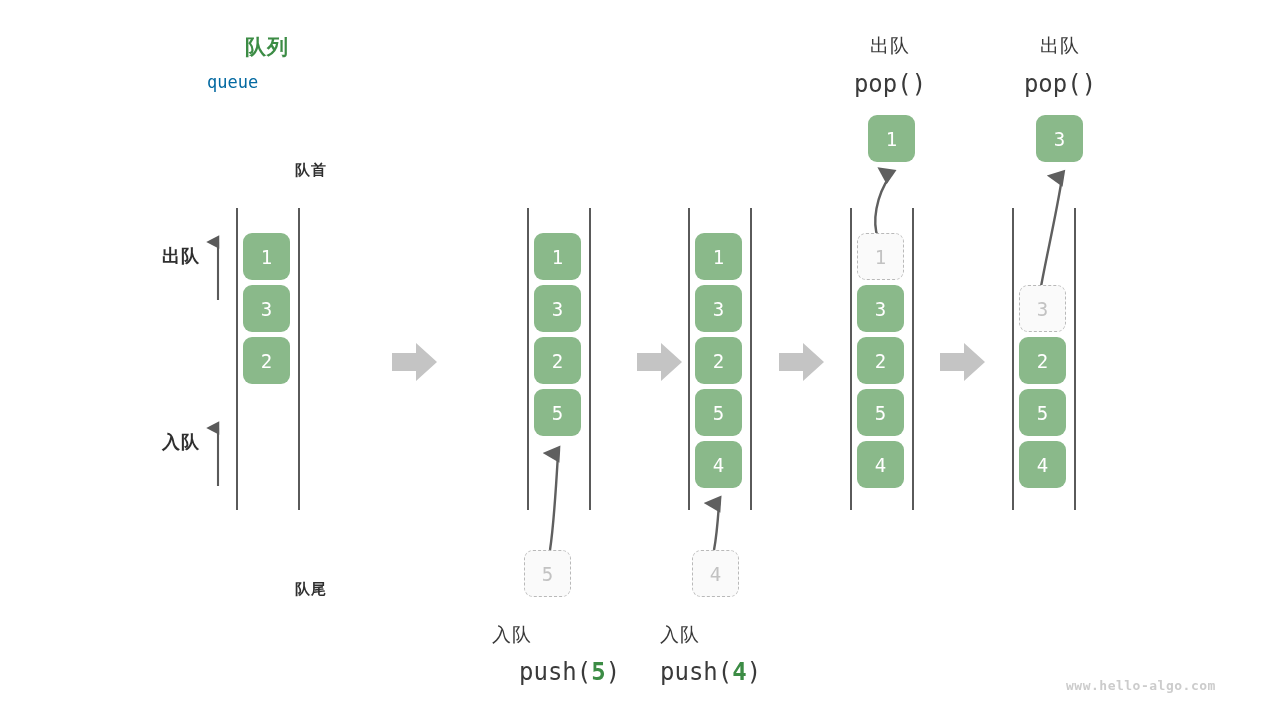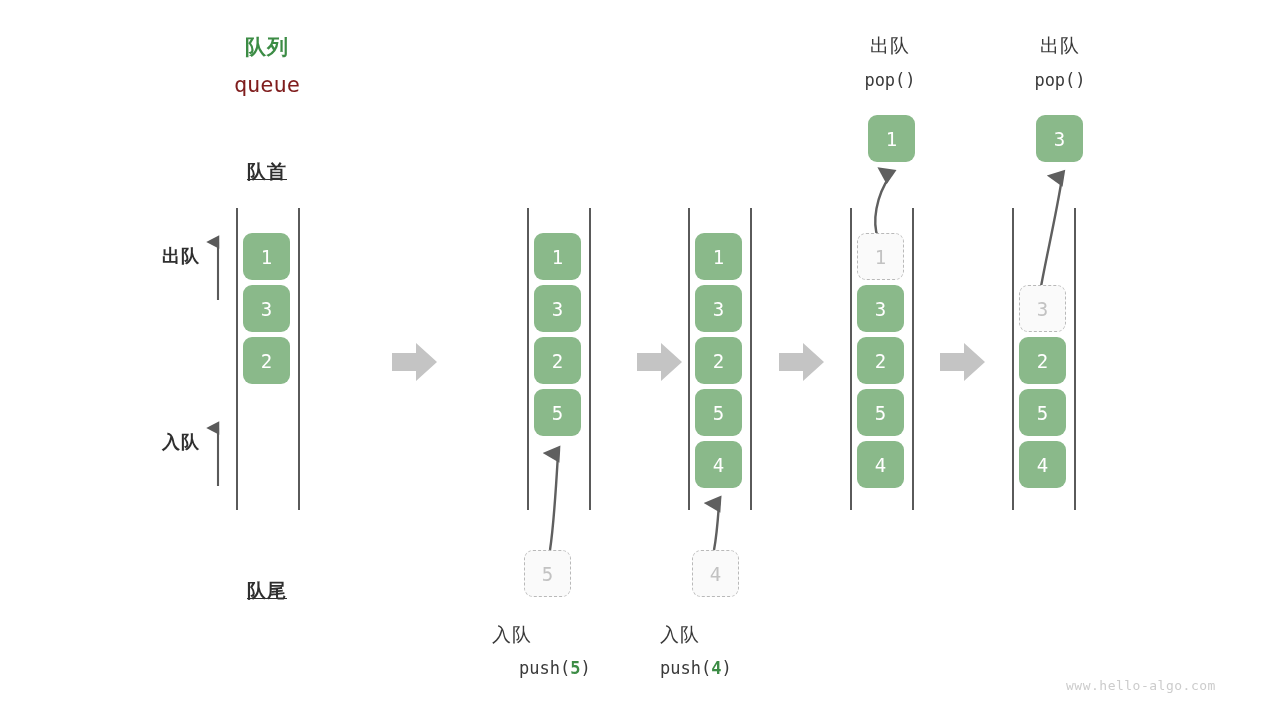--- a/index.html
+++ b/index.html
@@ -27,44 +27,43 @@
   .title-cn {
     font-size: 21px;
     font-weight: bold;
     color: #3c8c45;
     text-align: center;
     letter-spacing: 1px;
     line-height: 1;
   }
   .title-mono {
     font-family: "DejaVu Sans Mono", "Liberation Mono", monospace;
-    font-size: 22px;
-    color: #7f1d1d;
-    text-align: center;
+    font-size: 17px;
+    color: #0369a1;
+    text-align: left;
     line-height: 1;
   }
   .label-bold {
-    font-size: 19px;
+    font-size: 15px;
     font-weight: bold;
     color: #2f2f2f;
-    text-align: center;
-    line-height: 1;
-    letter-spacing: 1px;
-    text-decoration: underline;
+    text-align: right;
+    line-height: 1;
+    letter-spacing: 1px;
   }
   .op-cn {
     font-size: 19px;
     color: #3a3a3a;
     text-align: center;
     line-height: 1;
     letter-spacing: 1px;
   }
   .op-mono {
     font-family: "DejaVu Sans Mono", "Liberation Mono", monospace;
-    font-size: 17px;
+    font-size: 24px;
     color: #3a3a3a;
     text-align: center;
     line-height: 1;
     white-space: pre;
   }
   .op-mono .arg { color: #3c8c45; font-weight: bold; }
 
   
   .side-label {
     font-size: 18px;
@@ -232,15 +231,15 @@
   </svg>
 
   <div class="rail" style="left:1012px; top:208px; height:302px;"></div>
   <div class="rail" style="left:1074px; top:208px; height:302px;"></div>
 
   <div class="cell ghost" style="left:1019px; top:285px;">3</div>
   <div class="cell" style="left:1019px; top:337px;">2</div>
   <div class="cell" style="left:1019px; top:389px;">5</div>
   <div class="cell" style="left:1019px; top:441px;">4</div>
 
-  <div class="watermark" style="left:1066px; top:678px;">www.hello-algo.com</div>
+  <div class="watermark" style="left:1066px; top:678px;font-weight:bold;">www.hello-algo.com</div>
 
 </div>
 
 </body></html>

